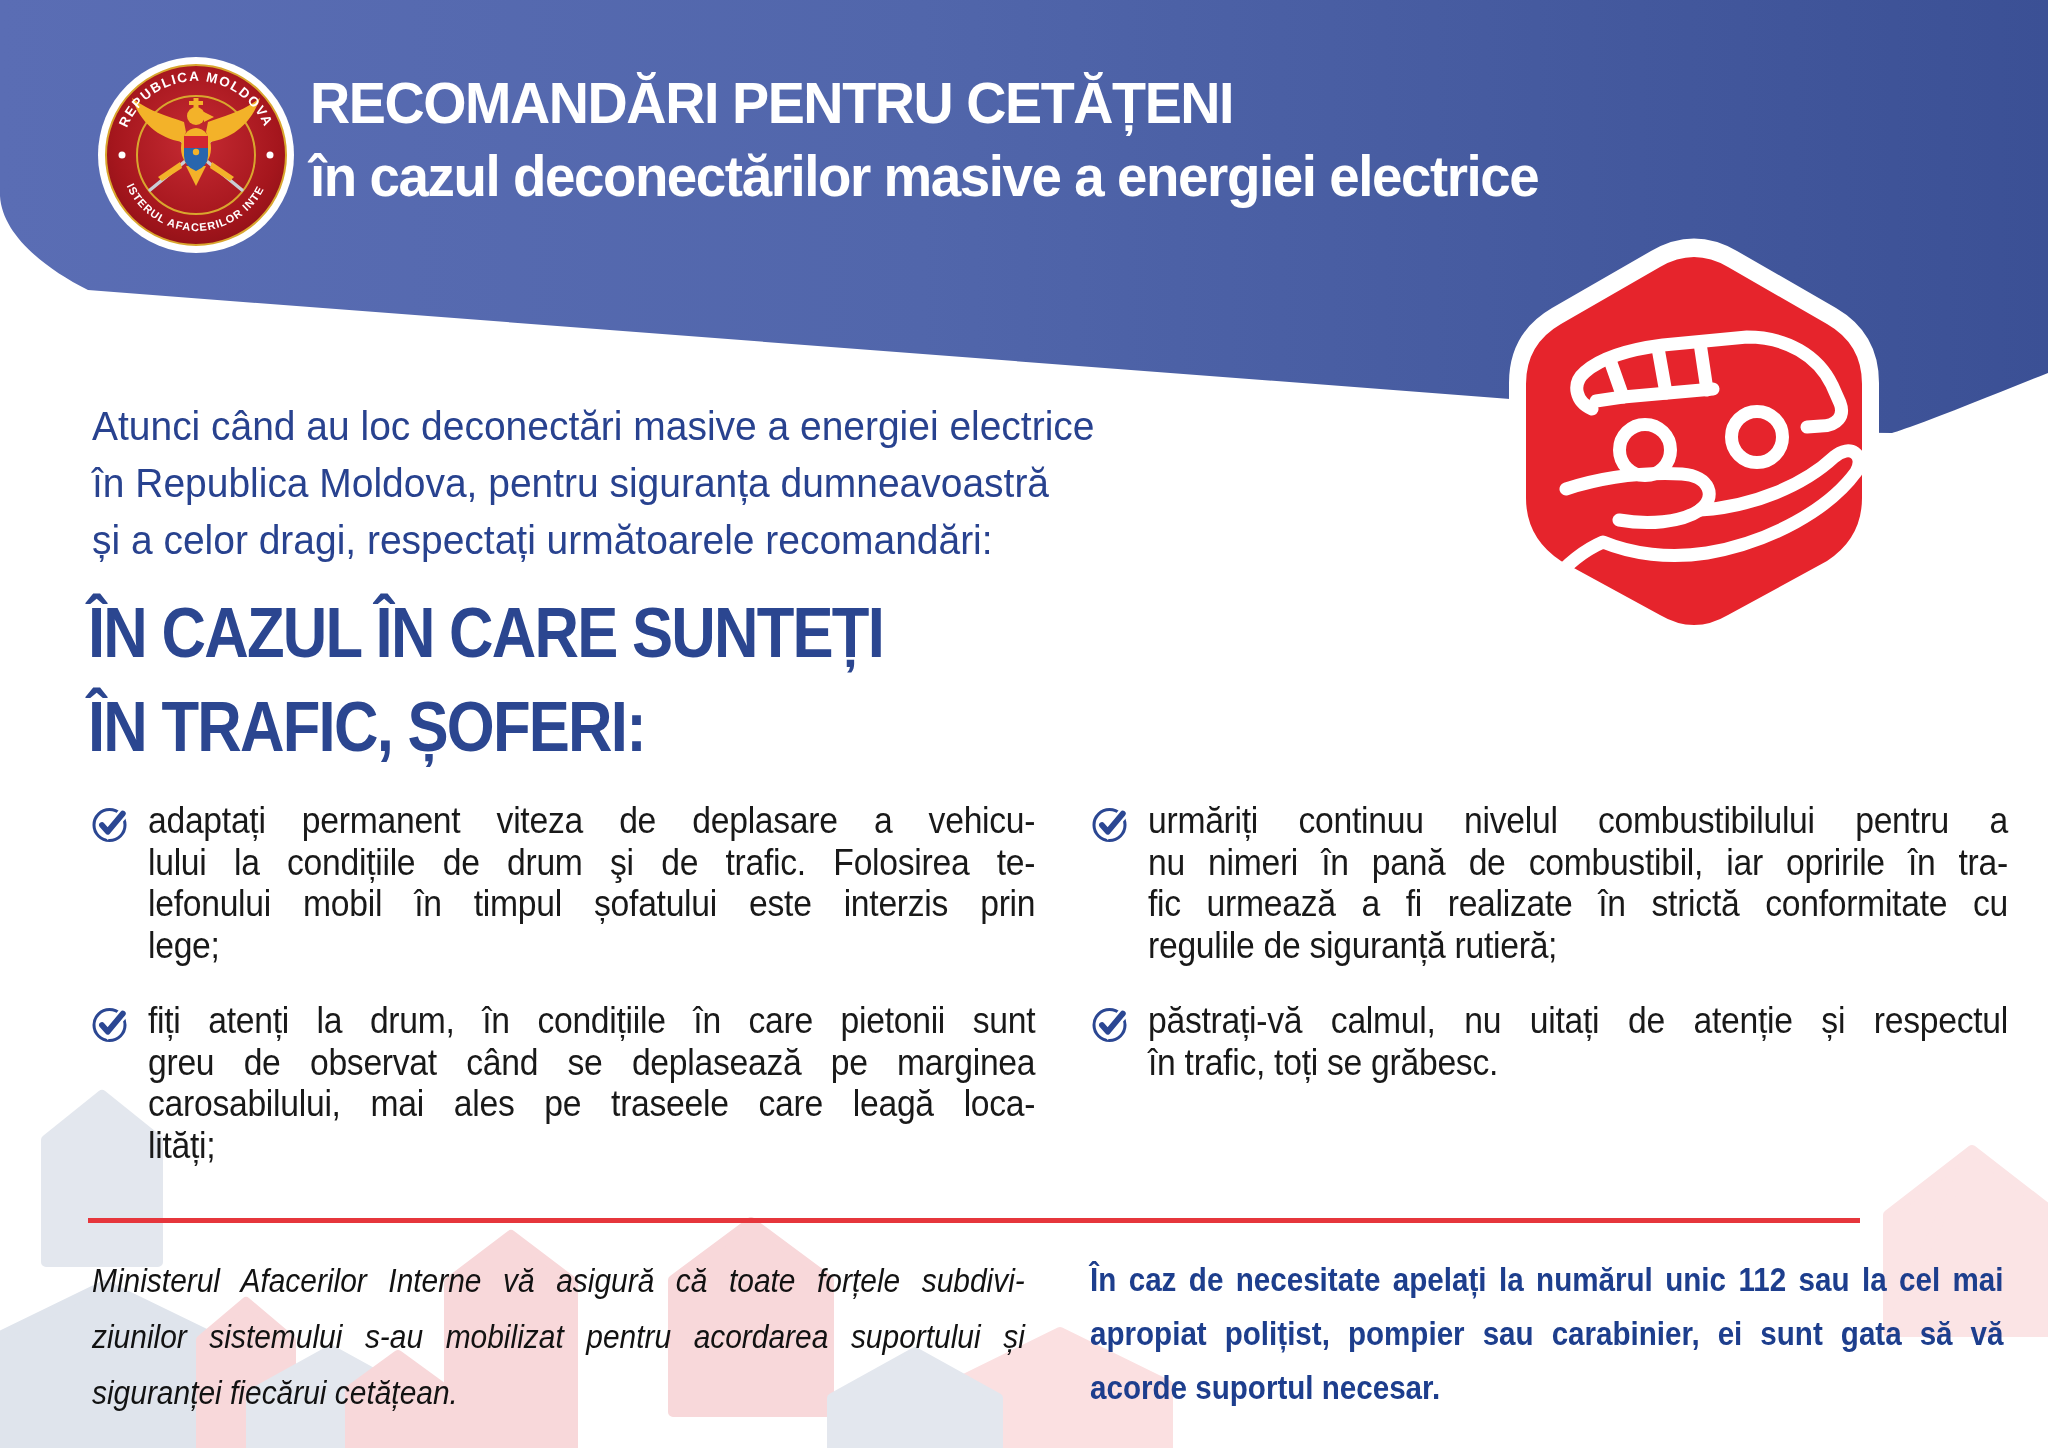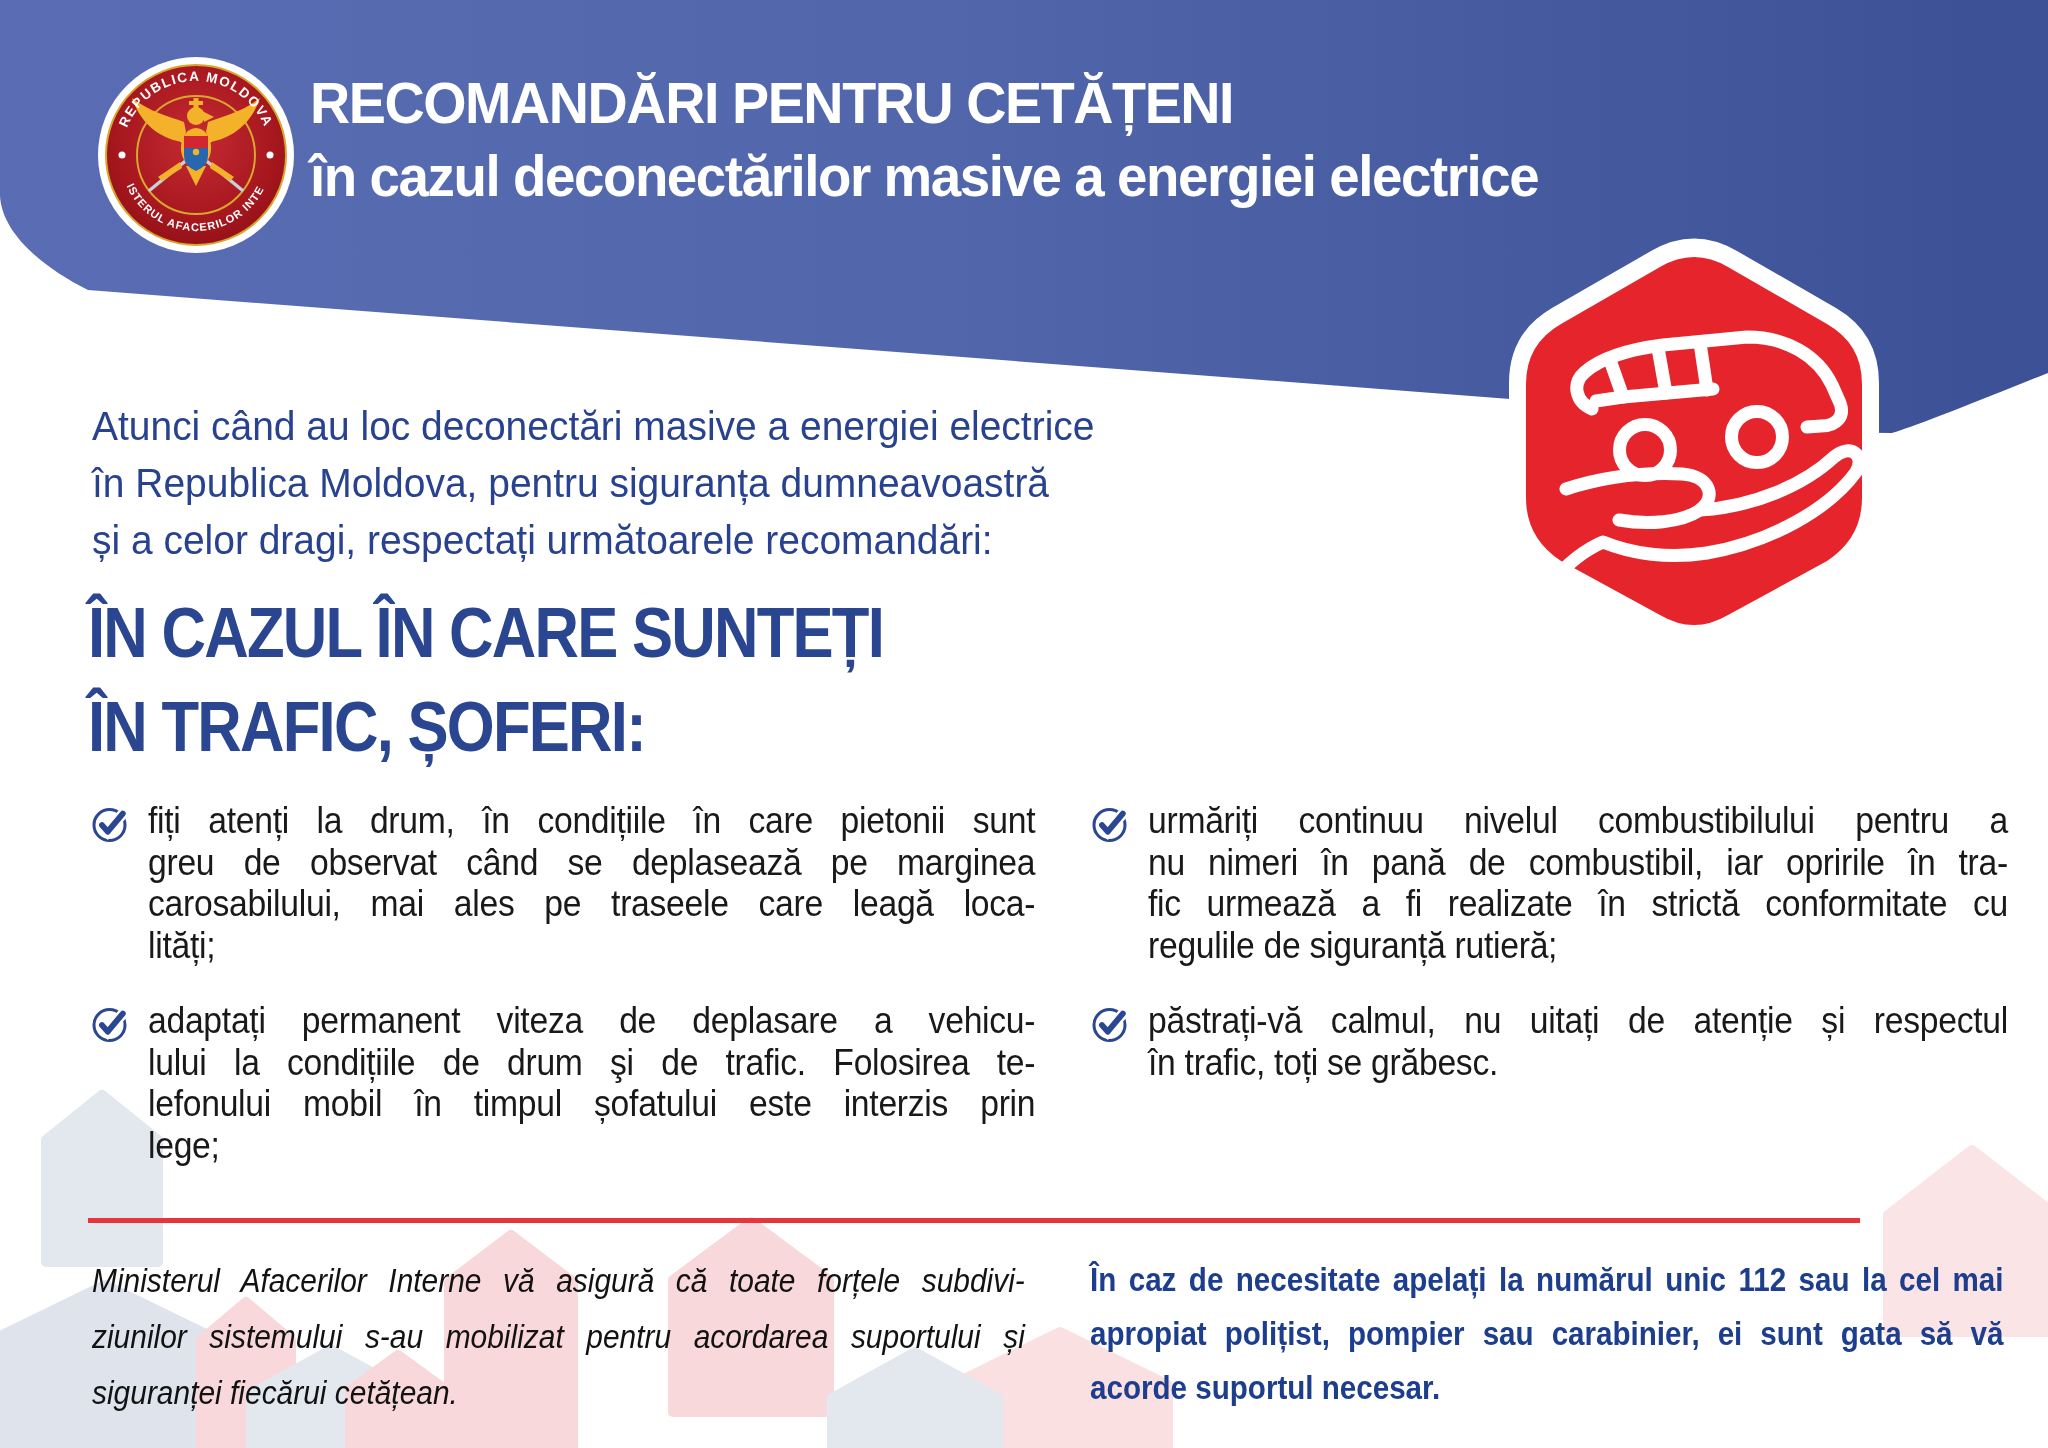--- a/index.html
+++ b/index.html
@@ -162,39 +162,39 @@
   <div class="col left">
     <div class="bullet">
       <span class="check">
         <svg viewBox="0 0 44 44" width="39" height="39">
           <circle cx="22" cy="21.5" r="17.5" fill="none" stroke="#2b4793" stroke-width="3.4"></circle>
           <path d="M13.5 21.5 L20 29 L37 8.5" fill="none" stroke="#ffffff" stroke-width="12" stroke-linecap="round"></path>
           <path d="M13.5 21.5 L20 29 L37 8.5" fill="none" stroke="#2b4793" stroke-width="6.6" stroke-linecap="round" stroke-linejoin="round"></path>
         </svg>
       </span>
       <div class="btext jlines">
+          <div class="line">adaptați permanent viteza de deplasare a vehicu-</div>
+          <div class="line">lului la condițiile de drum şi de trafic. Folosirea te-</div>
+          <div class="line">lefonului mobil în timpul șofatului este interzis prin</div>
+          <div class="line last">lege;</div>
+        </div>
+    </div>
+    <div class="bullet">
+      <span class="check">
+        <svg viewBox="0 0 44 44" width="39" height="39">
+          <circle cx="22" cy="21.5" r="17.5" fill="none" stroke="#2b4793" stroke-width="3.4"></circle>
+          <path d="M13.5 21.5 L20 29 L37 8.5" fill="none" stroke="#ffffff" stroke-width="12" stroke-linecap="round"></path>
+          <path d="M13.5 21.5 L20 29 L37 8.5" fill="none" stroke="#2b4793" stroke-width="6.6" stroke-linecap="round" stroke-linejoin="round"></path>
+        </svg>
+      </span>
+      <div class="btext jlines">
           <div class="line">fiți atenți la drum, în condițiile în care pietonii sunt</div>
           <div class="line">greu de observat când se deplasează pe marginea</div>
           <div class="line">carosabilului, mai ales pe traseele care leagă loca-</div>
           <div class="line last">lități;</div>
-        </div>
-    </div>
-    <div class="bullet">
-      <span class="check">
-        <svg viewBox="0 0 44 44" width="39" height="39">
-          <circle cx="22" cy="21.5" r="17.5" fill="none" stroke="#2b4793" stroke-width="3.4"></circle>
-          <path d="M13.5 21.5 L20 29 L37 8.5" fill="none" stroke="#ffffff" stroke-width="12" stroke-linecap="round"></path>
-          <path d="M13.5 21.5 L20 29 L37 8.5" fill="none" stroke="#2b4793" stroke-width="6.6" stroke-linecap="round" stroke-linejoin="round"></path>
-        </svg>
-      </span>
-      <div class="btext jlines">
-          <div class="line">adaptați permanent viteza de deplasare a vehicu-</div>
-          <div class="line">lului la condițiile de drum şi de trafic. Folosirea te-</div>
-          <div class="line">lefonului mobil în timpul șofatului este interzis prin</div>
-          <div class="line last">lege;</div>
         </div>
     </div>
   </div>
 
   <div class="col right">
     <div class="bullet">
       <span class="check">
         <svg viewBox="0 0 44 44" width="39" height="39">
           <circle cx="22" cy="21.5" r="17.5" fill="none" stroke="#2b4793" stroke-width="3.4"></circle>
           <path d="M13.5 21.5 L20 29 L37 8.5" fill="none" stroke="#ffffff" stroke-width="12" stroke-linecap="round"></path>

